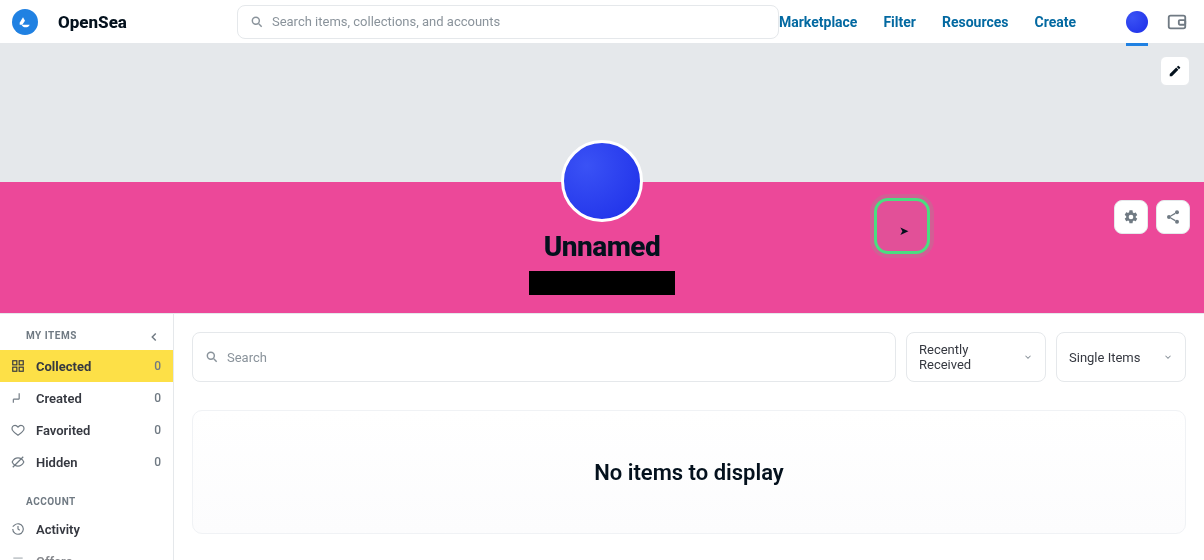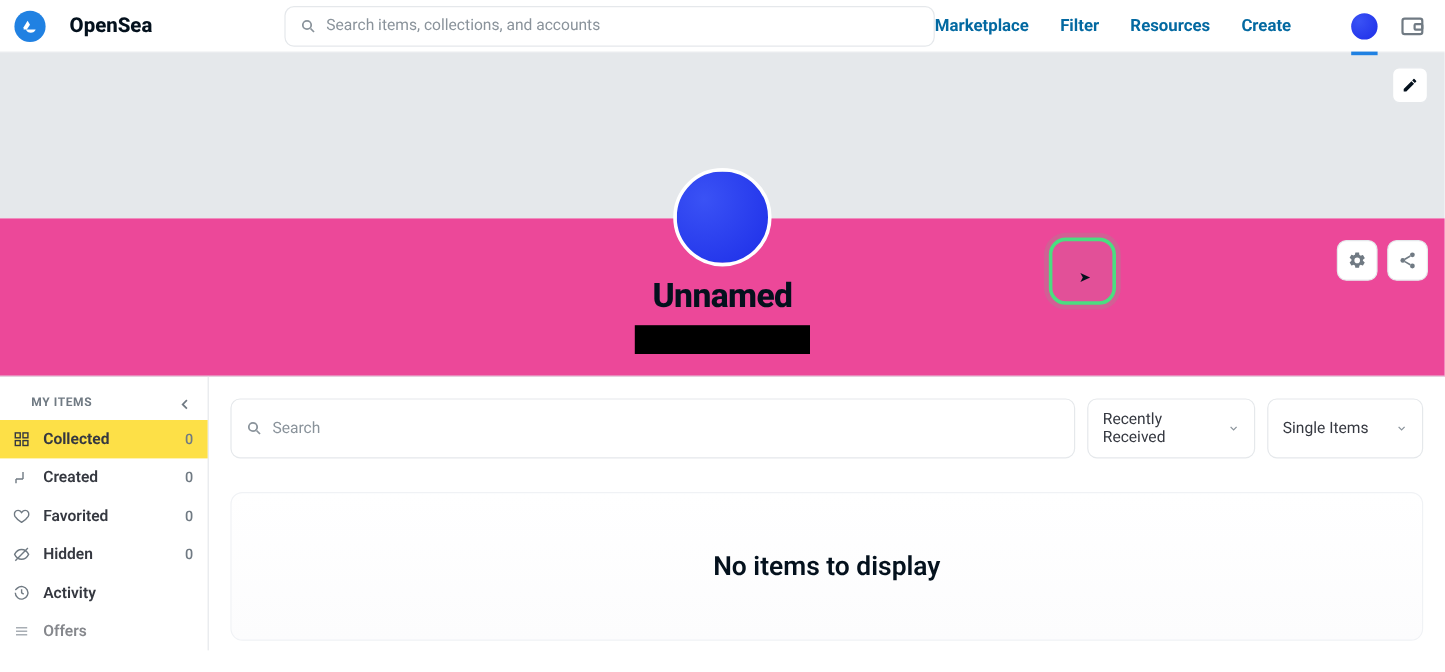--- a/index.html
+++ b/index.html
@@ -172,20 +172,23 @@
       <span class="side-icon">
           <svg width="14" height="14" viewBox="0 0 24 24" fill="none" stroke="#707a83" stroke-width="2">
             <path d="M2 12s3.5-7 10-7 10 7 10 7-3.5 7-10 7S2 12 2 12z"></path>
             <line x1="3" y1="21" x2="21" y2="3"></line>
           </svg>
         </span>
       <span>Hidden</span>
       <span class="count">0</span>
     </div>
 
+    <div class="side-head" style="padding-top:18px;">
+      <span class="side-head-title">Account</span>
+    </div>
     <div class="side-item">
       <span class="side-icon">
           <svg width="14" height="14" viewBox="0 0 24 24" fill="none" stroke="#707a83" stroke-width="2">
             <path d="M3 12a9 9 0 1 0 3-6.7L3 8"></path>
             <path d="M12 7v5l3 2"></path>
           </svg>
         </span>
       <span>Activity</span>
     </div>
     <div class="side-item" style="opacity:.6">

